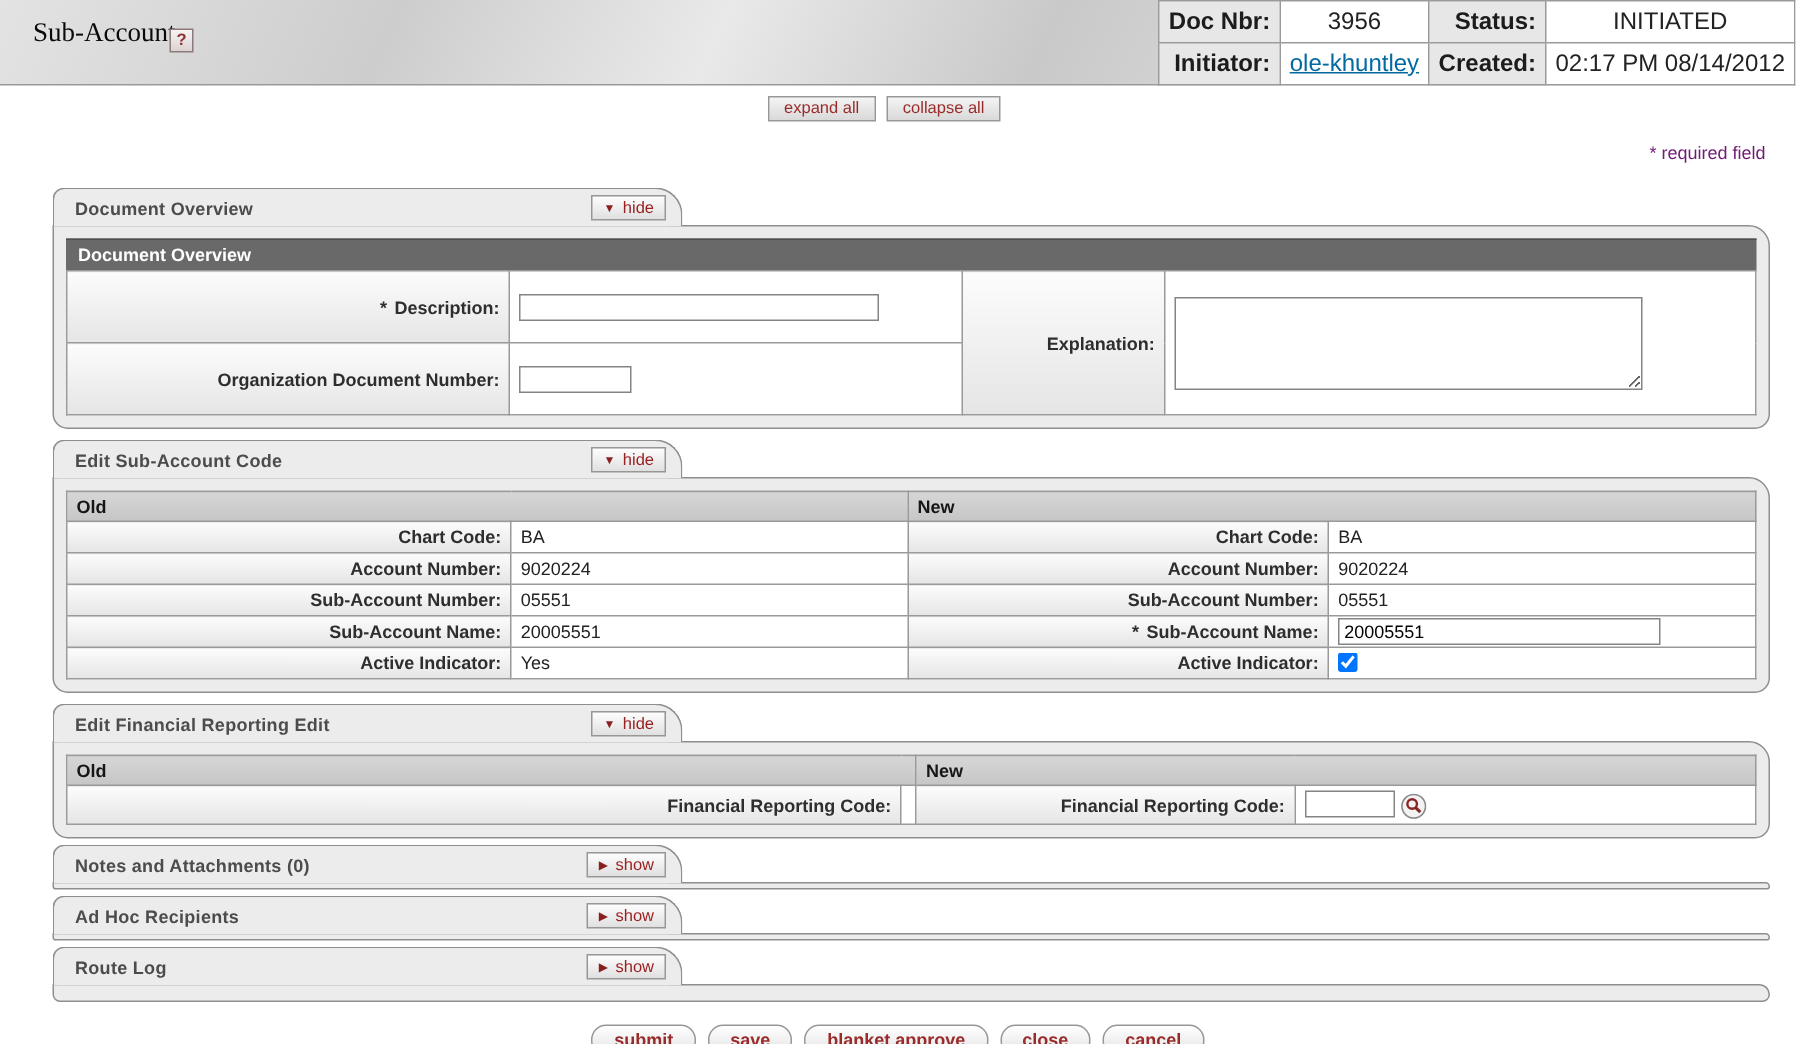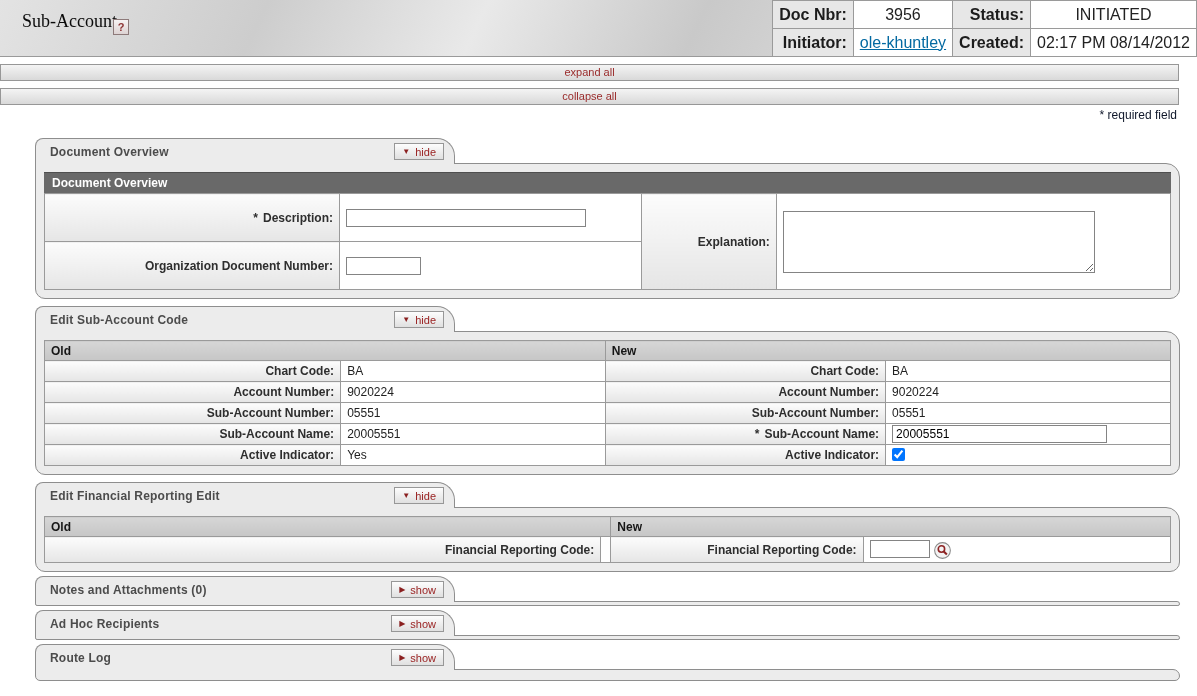--- a/index.html
+++ b/index.html
@@ -26,27 +26,27 @@
   }
   table.doc-table {
     position:absolute; top:0; right:0; border-collapse:collapse; background:#fff; height:57px;
   }
   table.doc-table td { border:1px solid #9a9a9a; padding:2px 6px; font-size:16px; white-space:nowrap; }
   table.doc-table td.lbl { background:#e7e7e7; font-weight:bold; text-align:right; color:#1c1c1c; }
   table.doc-table td.val { background:#fff; text-align:center; }
   .c1{width:80px}.c2{width:78px}.c3{width:75px}.c4{width:132px}
   .link { color:#0369a1; text-decoration:underline; cursor:pointer; }
   
-  .controls { display:flex; justify-content:center; gap:7px; margin:7px 18px 0 0;flex-direction:column; }
+  .controls { display:flex; justify-content:center; gap:7px; margin:7px 18px 0 0; }
   .small-btn {
     border:1px solid #979797; background:linear-gradient(#f4f4f4,#d9d9d9);
     color:#9a2b2b; font-size:11px; padding:1px 10px 2px 10px; cursor:pointer;
     font-family:"Liberation Sans", sans-serif;
   }
-  .required-note { text-align:right; margin:3px 20px 0 0; font-size:12px; color:#0f172a; }
+  .required-note { text-align:right; margin:14px 20px 0 0; font-size:12px; color:#701a75; }
   
   .main { margin:5px 0 0 35px; width:1145px; }
   .tab-section { margin-top:7px; }
   .tab-section:first-child { margin-top:16px; }
   .tab-section.tight { margin-top:4px; }
   .tab-head { display:flex; height:26px; position:relative; z-index:2; }
   .tab {
     width:420px; background:#ececec; border:1px solid #8e8e8e; border-bottom:none;
     border-radius:8px 18px 0 0; display:flex; align-items:center; justify-content:space-between;
     padding:0 10px 0 14px;

